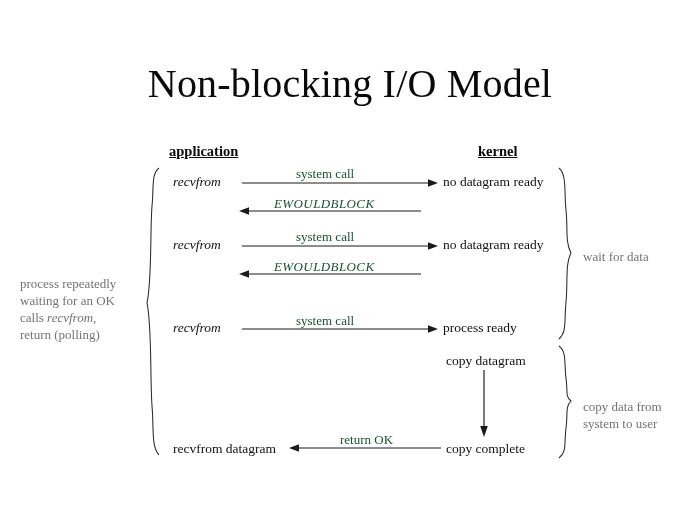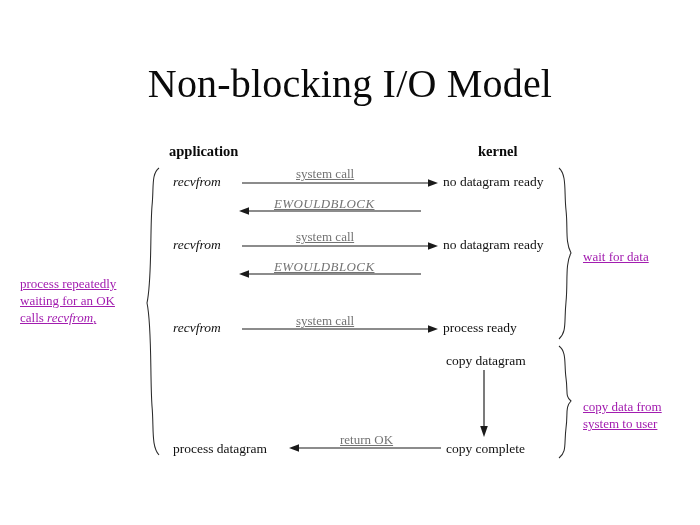--- a/index.html
+++ b/index.html
@@ -32,47 +32,46 @@
     line-height: 1.1;
     white-space: nowrap;
   }
 
   
   .col-head {
     font-size: 14.5px;
     font-weight: bold;
     white-space: nowrap;
     color: #0a0a0a;
+    text-decoration: underline;
   }
   #head-application { left: 169px; top: 143px; }
   #head-kernel      { left: 478px; top: 143px; }
 
   
   .node {
     font-size: 13.5px;
     white-space: nowrap;
     color: #111111;
     line-height: 1.28;
   }
   .node.italic { font-style: italic; }
   .arrow-label {
     font-size: 13px;
     white-space: nowrap;
-    color: #737373;
-    text-decoration: underline;
+    color: #14532d;
   }
   .arrow-label.italic { font-style: italic; letter-spacing: 0.4px; }
 
   
   .side-note {
     font-size: 13px;
     line-height: 1.32;
-    color: #a21caf;
-    white-space: nowrap;
-    text-decoration: underline;
+    color: #737373;
+    white-space: nowrap;
   }
   .side-note i { font-style: italic; }
 
   
   #vector-layer {
     position: absolute;
     left: 0; top: 0;
     width: 700px;
     height: 525px;
     pointer-events: none;
@@ -98,21 +97,21 @@
 
   <div class="abs col-head" id="head-application">application</div>
   <div class="abs col-head" id="head-kernel">kernel</div>
 
   <div class="abs node italic" style="left:173px; top:173px;">recvfrom</div>
 
   <div class="abs node italic" style="left:173px; top:236px;">recvfrom</div>
 
   <div class="abs node italic" style="left:173px; top:319px;">recvfrom</div>
 
-  <div class="abs node" style="left:173px; top:440px;">process datagram</div>
+  <div class="abs node" style="left:173px; top:440px;">recvfrom datagram</div>
 
   <div class="abs node" style="left:443px; top:173px;">no datagram ready</div>
 
   <div class="abs node" style="left:443px; top:236px;">no datagram ready</div>
 
   <div class="abs node" style="left:443px; top:319px;">process ready</div>
 
   <div class="abs node" style="left:446px; top:352px;">copy datagram</div>
 
   <div class="abs node" style="left:446px; top:440px;">copy complete</div>
@@ -128,20 +127,21 @@
   <div class="abs arrow-label" style="left:296px; top:313px;">system  call</div>
 
   <div class="abs arrow-label" style="left:340px; top:432px;text-align:center;">return OK</div>
 
   <div class="abs side-note" style="left:20px; top:275px;">
     <div>process repeatedly</div>
     <div>waiting for an OK</div>
     <div>
       <span>calls </span><i>recvfrom</i><span>,</span>
     </div>
+    <div>return (polling)</div>
   </div>
 
   <div class="abs side-note" style="left:583px; top:248px;">wait for data</div>
 
   <div class="abs side-note" style="left:583px; top:398px;">
     <div>copy data from</div>
     <div>system to user</div>
   </div>
 
   <svg id="vector-layer" viewBox="0 0 700 525">

